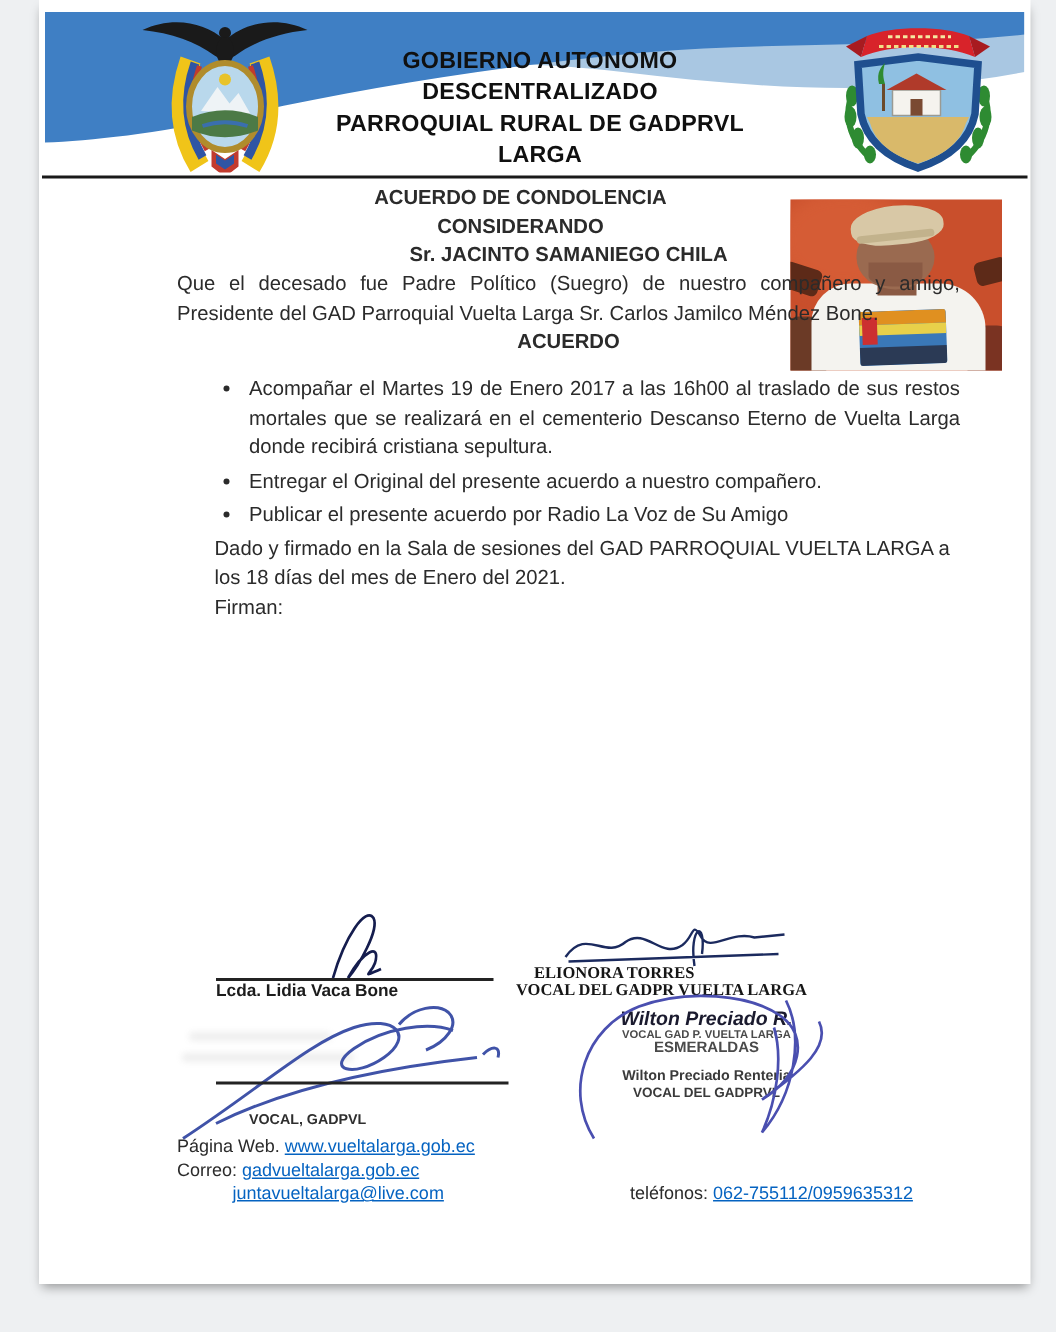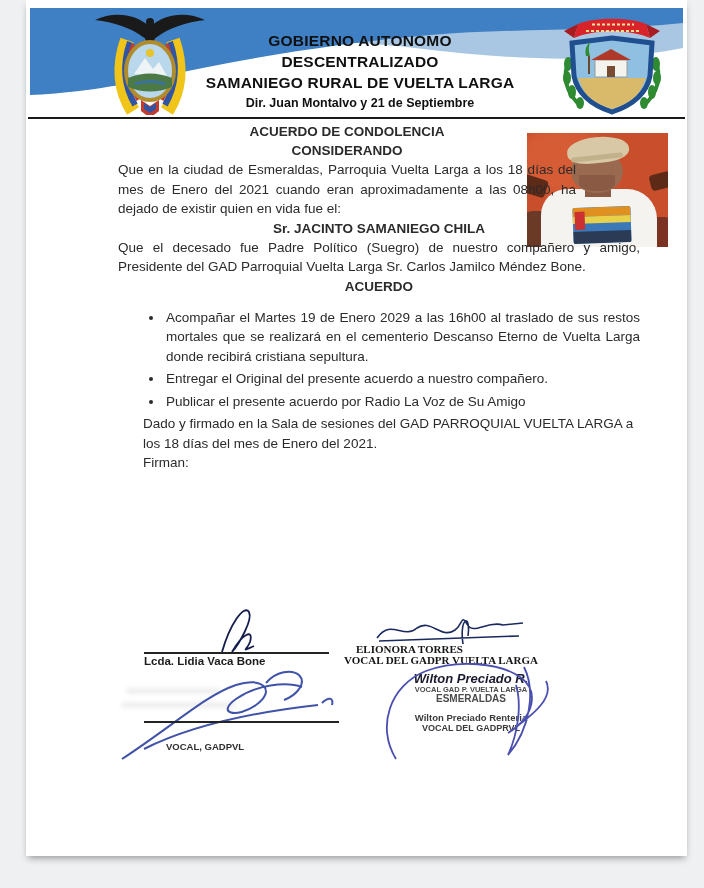--- a/index.html
+++ b/index.html
@@ -124,21 +124,21 @@
       <line x1="41" y1="40" x2="41" y2="58" stroke="#6b4a2a" stroke-width="2"></line>
       <path d="M30,8 C46,1 82,1 98,8 L102,22 C82,13 46,13 26,22 Z" fill="#d8232a"></path>
       <path d="M30,8 L16,15 L26,22 Z" fill="#a81b20"></path>
       <path d="M98,8 L112,15 L102,22 Z" fill="#a81b20"></path>
       <line x1="44" y1="8.5" x2="86" y2="8.5" stroke="#f5e9a0" stroke-width="2" stroke-dasharray="3,2"></line>
       <line x1="38" y1="15" x2="92" y2="15" stroke="#f3df86" stroke-width="2" stroke-dasharray="3,2"></line>
     </svg>
 
     <div class="banner-text">
       <div class="l1">GOBIERNO AUTONOMO DESCENTRALIZADO</div>
-      <div class="l2">SAMANIEGO RURAL DE VUELTA LARGA</div>
+      <div class="l2">PARROQUIAL RURAL DE GADPRVL LARGA</div>
       <div class="l3">Dir. Juan Montalvo y 21 de Septiembre</div>
       <div class="l4">CANTON ESMERALDAS</div>
     </div>
   </div>
 
   <div class="rule"></div>
 
   <div class="photo">
     <div class="bglight"></div>
     <div class="chair-l"></div>
@@ -155,26 +155,25 @@
         <div class="p1"></div>
         <div class="p2"></div>
         <div class="p3"></div>
         <div class="p4"></div>
       </div>
   </div>
 
   <div class="content">
     <h1 class="narrow mt8 bold">ACUERDO DE CONDOLENCIA</h1>
     <h3 class="narrow mt17 bold">CONSIDERANDO</h3>
-    <p class="narrow mt14">Que en la ciudad de Esmeraldas, Parroquia Vuelta Larga a los 18 días del mes de Enero del 2021 cuando eran aproximadamente a las 08h00, ha dejado de existir quien en vida fue el:</p>
     <h3 class="mt12 bold">Sr. JACINTO SAMANIEGO CHILA</h3>
     <p class="mt13">Que el decesado fue Padre Político (Suegro) de nuestro compañero y amigo, Presidente del GAD Parroquial Vuelta Larga  Sr. Carlos Jamilco  Méndez Bone.</p>
     <h3 class="mt14 bold">ACUERDO</h3>
     <ul>
-      <li>Acompañar el Martes 19 de Enero 2029 a las 16h00 al traslado de sus restos mortales que se realizará en el cementerio Descanso Eterno de Vuelta Larga donde recibirá cristiana sepultura.</li>
+      <li>Acompañar el Martes 19 de Enero 2017 a las 16h00 al traslado de sus restos mortales que se realizará en el cementerio Descanso Eterno de Vuelta Larga donde recibirá cristiana sepultura.</li>
       <li>Entregar el Original del presente acuerdo a nuestro compañero.</li>
       <li>Publicar el presente acuerdo por Radio La Voz de Su Amigo</li>
     </ul>
     <p class="mt12 indent25" style="text-align:left;">Dado y firmado en la Sala de sesiones del GAD PARROQUIAL VUELTA LARGA a los  18 días del mes de Enero del 2021.</p>
     <p class="mt20 indent25" style="text-align:left;">Firman:</p>
   </div>
 
   <div class="ghost" style="left:100px;top:688px;width:95px;height:6px;"></div>
   <div class="ghost" style="left:95px;top:702px;width:115px;height:6px;"></div>
 
@@ -198,14 +197,22 @@
 
   <div class="stamp" style="left:360px;top:671px;width:170px;font-weight:bold;font-style:italic;font-size:13px;color:#1a1a2e;">Wilton Preciado R.</div>
   <div class="stamp" style="left:360px;top:685px;width:170px;font-weight:bold;font-size:7.5px;color:#4a4a4a;">VOCAL GAD P. VUELTA LARGA</div>
   <div class="stamp" style="left:360px;top:693px;width:170px;font-weight:bold;font-size:10px;color:#4a4a4a;">ESMERALDAS</div>
   <div class="stamp" style="left:360px;top:712px;width:170px;font-weight:bold;font-size:9.5px;color:#3a3a3a;">Wilton Preciado Renteria</div>
   <div class="stamp" style="left:360px;top:723px;width:170px;font-weight:bold;font-size:9px;color:#3a3a3a;">VOCAL DEL GADPRVL</div>
   <svg class="sig-svg" style="left:342px;top:655px;" width="195" height="108" viewBox="0 0 195 108">
     <path d="M28,104 C8,72 22,30 58,16 C90,4 132,8 152,22 C172,36 166,62 140,78 C168,58 186,42 178,26 M156,12 C168,36 162,74 140,100 C150,78 154,50 148,30" stroke="#4a4fb0" stroke-width="1.8" fill="none"></path>
   </svg>
 
+  <div class="footer">
+    <div><span>Página Web. </span><a style="color: rgb(5, 99, 193);">www.vueltalarga.gob.ec</a></div>
+    <div><span>Correo: </span><a style="color: rgb(5, 99, 193);">gadvueltalarga.gob.ec</a></div>
+    <div class="row3">
+      <a style="color: rgb(5, 99, 193);">juntavueltalarga@live.com</a>
+      <span class="phones"><span>teléfonos: </span><a style="color: rgb(5, 99, 193);">062-755112/0959635312</a></span>
+    </div>
+  </div>
 
 </div>
 
 </body></html>

